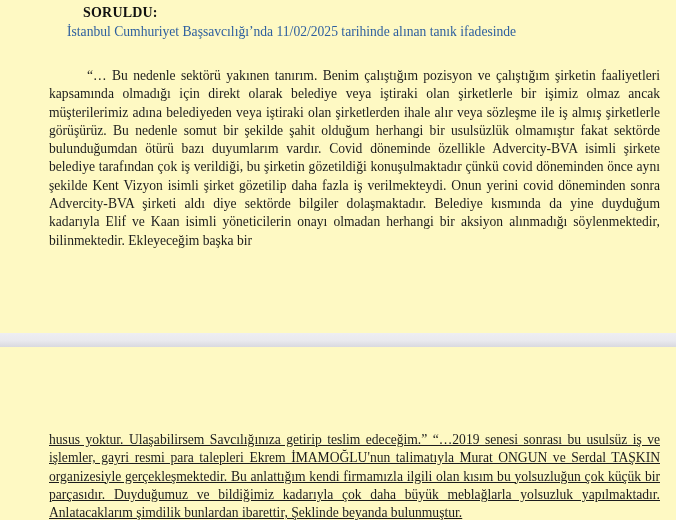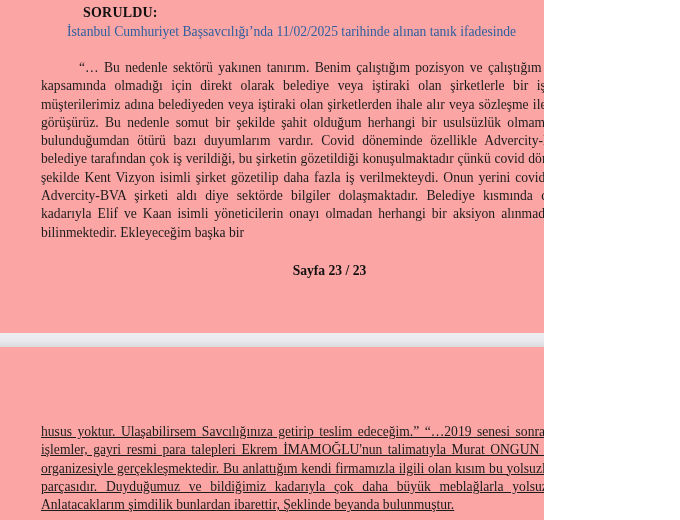--- a/index.html
+++ b/index.html
@@ -2,23 +2,23 @@
 <html><head>
 <meta charset="utf-8">
 <style>
   html, body {
     margin: 0;
     padding: 0;
     background: #ffffff;
   }
   .canvas {
     position: relative;
-    width: 544px;
+    width: 676px;
     height: 520px;
-    background: #fca5a5;
+    background: #fef9c3;
     font-family: "Liberation Serif", "DejaVu Serif", serif;
     color: #1f1f1f;
     overflow: hidden;
   }
   .section-label {
     position: absolute;
     left: 83px;
     top: 5px;
     font-size: 14px;
     font-weight: bold;
@@ -34,21 +34,21 @@
     font-family: Liberation Serif, serif;
   }
   .body-par {
     position: absolute;
     left: 37px;
     width: 611px;
     font-size: 13.6px;
     line-height: 18.3px;
     text-align: justify;
     color: #1c1c1c;
-    margin: 4px;
+    margin: 12px;
   }
   .par-top {
     top: 55px;
     text-indent: 38px;
   }
   .page-number {
     position: absolute;
     left: 37px;
     width: 585px;
     top: 263px;
@@ -75,19 +75,18 @@
 <body>
 
 <div class="canvas">
 
   <div class="section-label">SORULDU:</div>
 
   <div class="source-line">İstanbul Cumhuriyet Başsavcılığı’nda 11/02/2025 tarihinde alınan tanık ifadesinde</div>
 
   <p class="body-par par-top">“… Bu nedenle sektörü yakınen tanırım. Benim çalıştığım pozisyon ve çalıştığım şirketin faaliyetleri kapsamında olmadığı için direkt olarak belediye veya iştiraki olan şirketlerle bir işimiz olmaz ancak müşterilerimiz adına belediyeden veya iştiraki olan şirketlerden ihale alır veya sözleşme ile iş almış şirketlerle görüşürüz. Bu nedenle somut bir şekilde şahit olduğum herhangi bir usulsüzlük olmamıştır fakat sektörde bulunduğumdan ötürü bazı duyumlarım vardır. Covid döneminde özellikle Advercity-BVA isimli şirkete belediye tarafından çok iş verildiği, bu şirketin gözetildiği konuşulmaktadır çünkü covid döneminden önce aynı şekilde Kent Vizyon isimli şirket gözetilip daha fazla iş verilmekteydi. Onun yerini covid döneminden sonra Advercity-BVA şirketi aldı diye sektörde bilgiler dolaşmaktadır. Belediye kısmında da yine duyduğum kadarıyla Elif ve Kaan isimli yöneticilerin onayı olmadan herhangi bir aksiyon alınmadığı söylenmektedir, bilinmektedir. Ekleyeceğim başka bir</p>
 
-  <div class="page-number">Sayfa 23 / 23</div>
 
   <div class="page-divider"></div>
 
   <p class="body-par par-bottom">husus yoktur. Ulaşabilirsem Savcılığınıza getirip teslim edeceğim.” “…2019 senesi sonrası bu usulsüz iş ve işlemler, gayri resmi para talepleri Ekrem İMAMOĞLU'nun talimatıyla Murat ONGUN ve Serdal TAŞKIN organizesiyle gerçekleşmektedir. Bu anlattığım kendi firmamızla ilgili olan kısım bu yolsuzluğun çok küçük bir parçasıdır. Duyduğumuz ve bildiğimiz kadarıyla çok daha büyük meblağlarla yolsuzluk yapılmaktadır. Anlatacaklarım şimdilik bunlardan ibarettir, Şeklinde beyanda bulunmuştur.</p>
 
 </div>
 
 </body></html>

